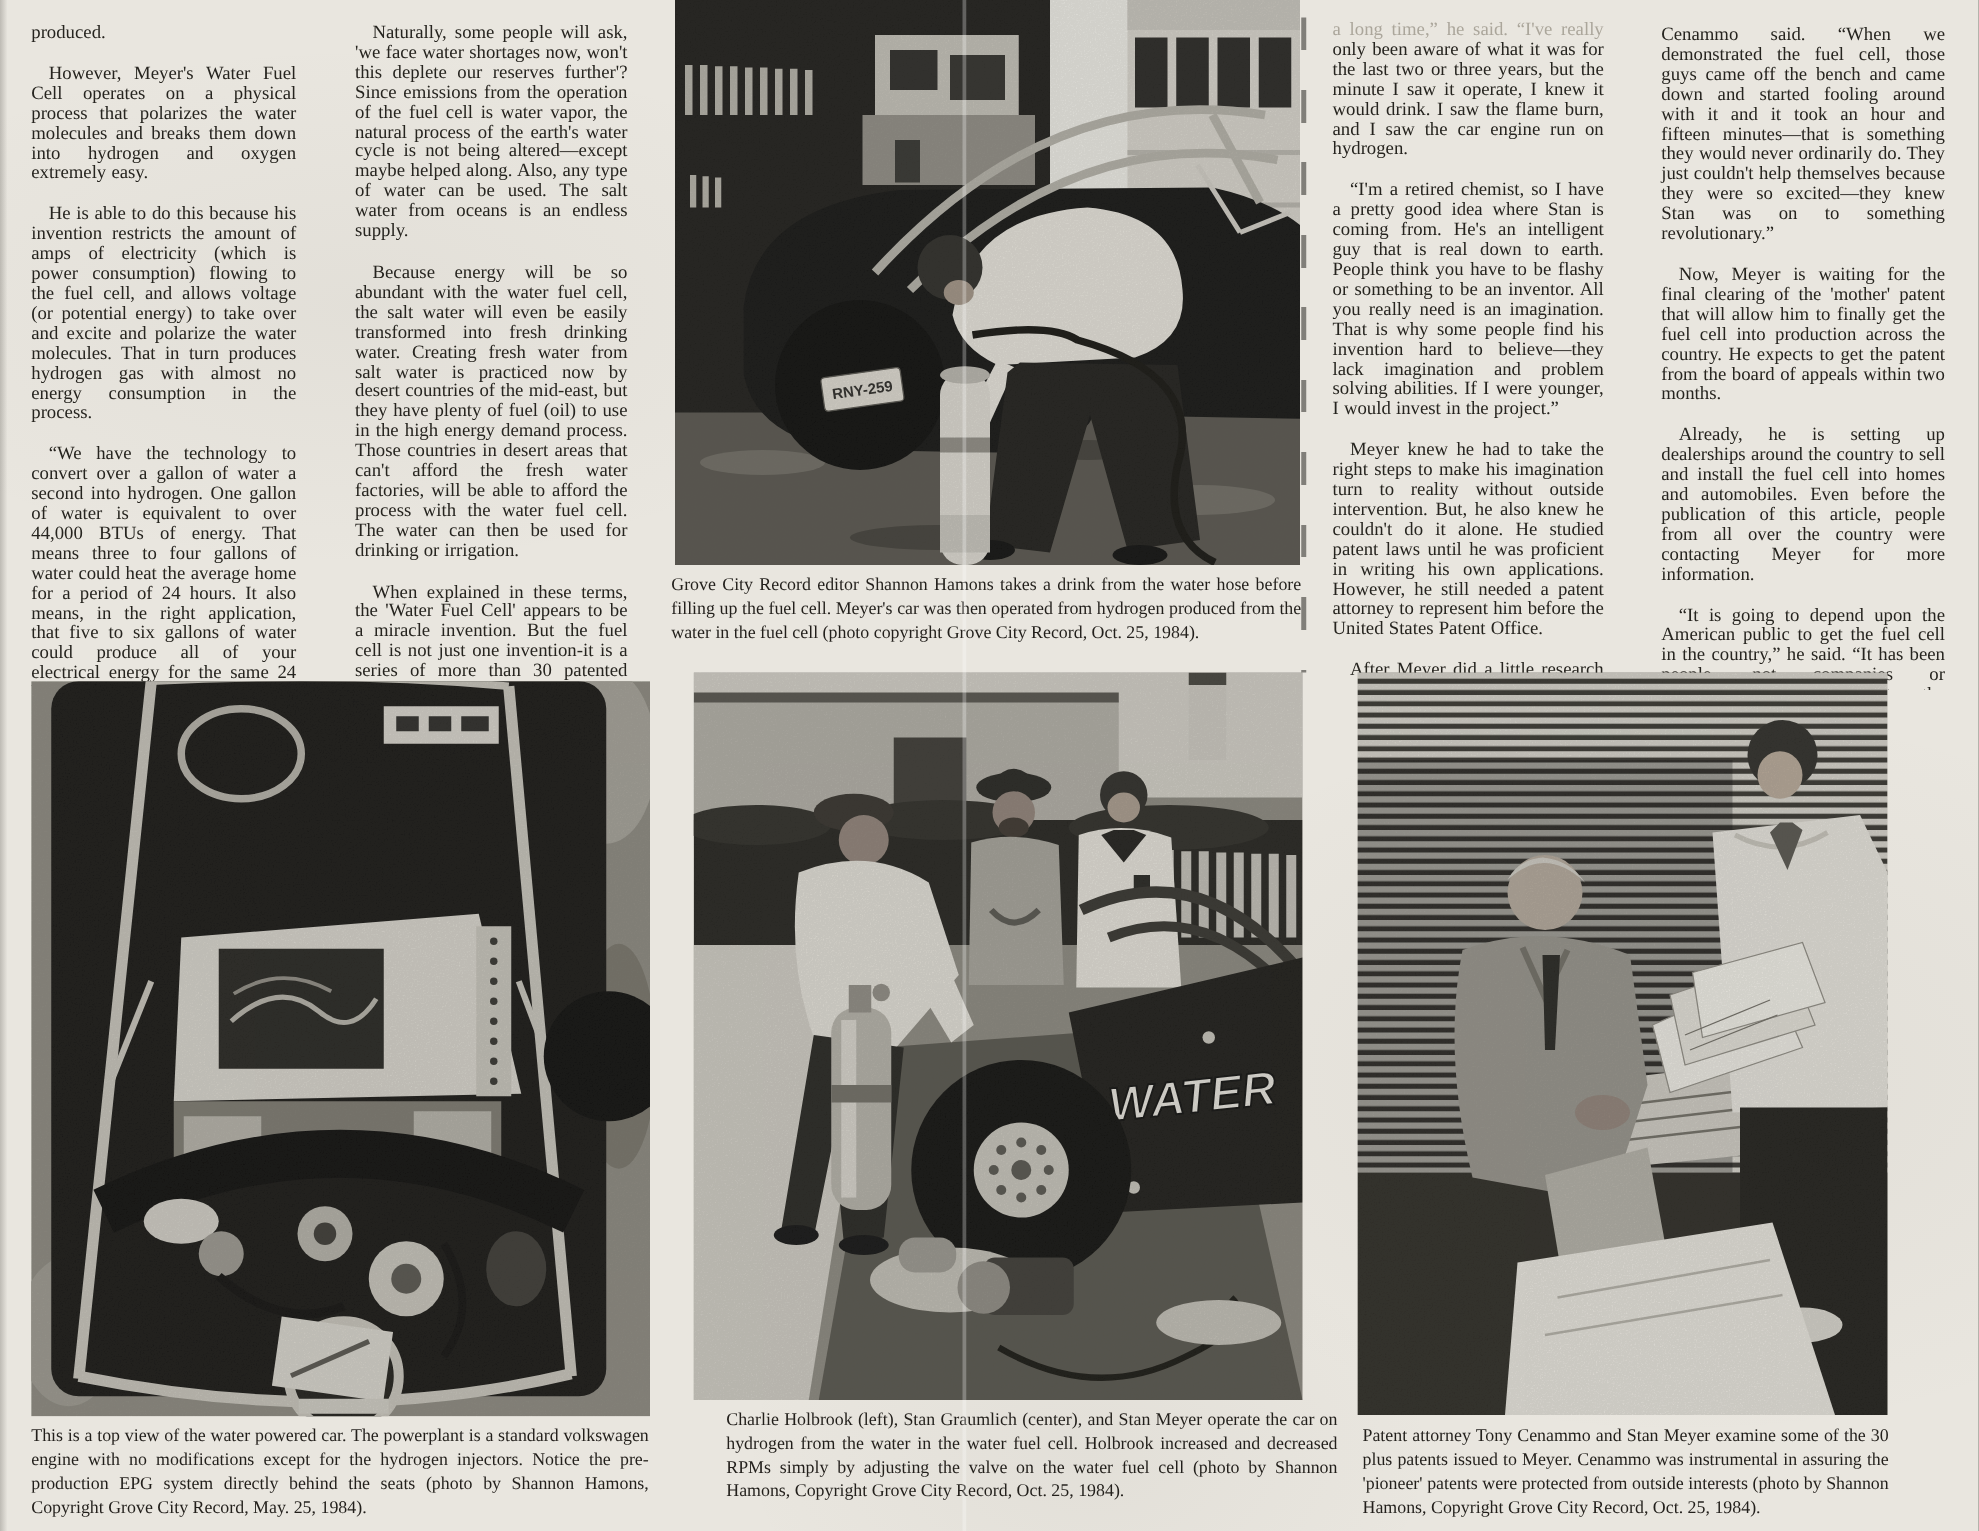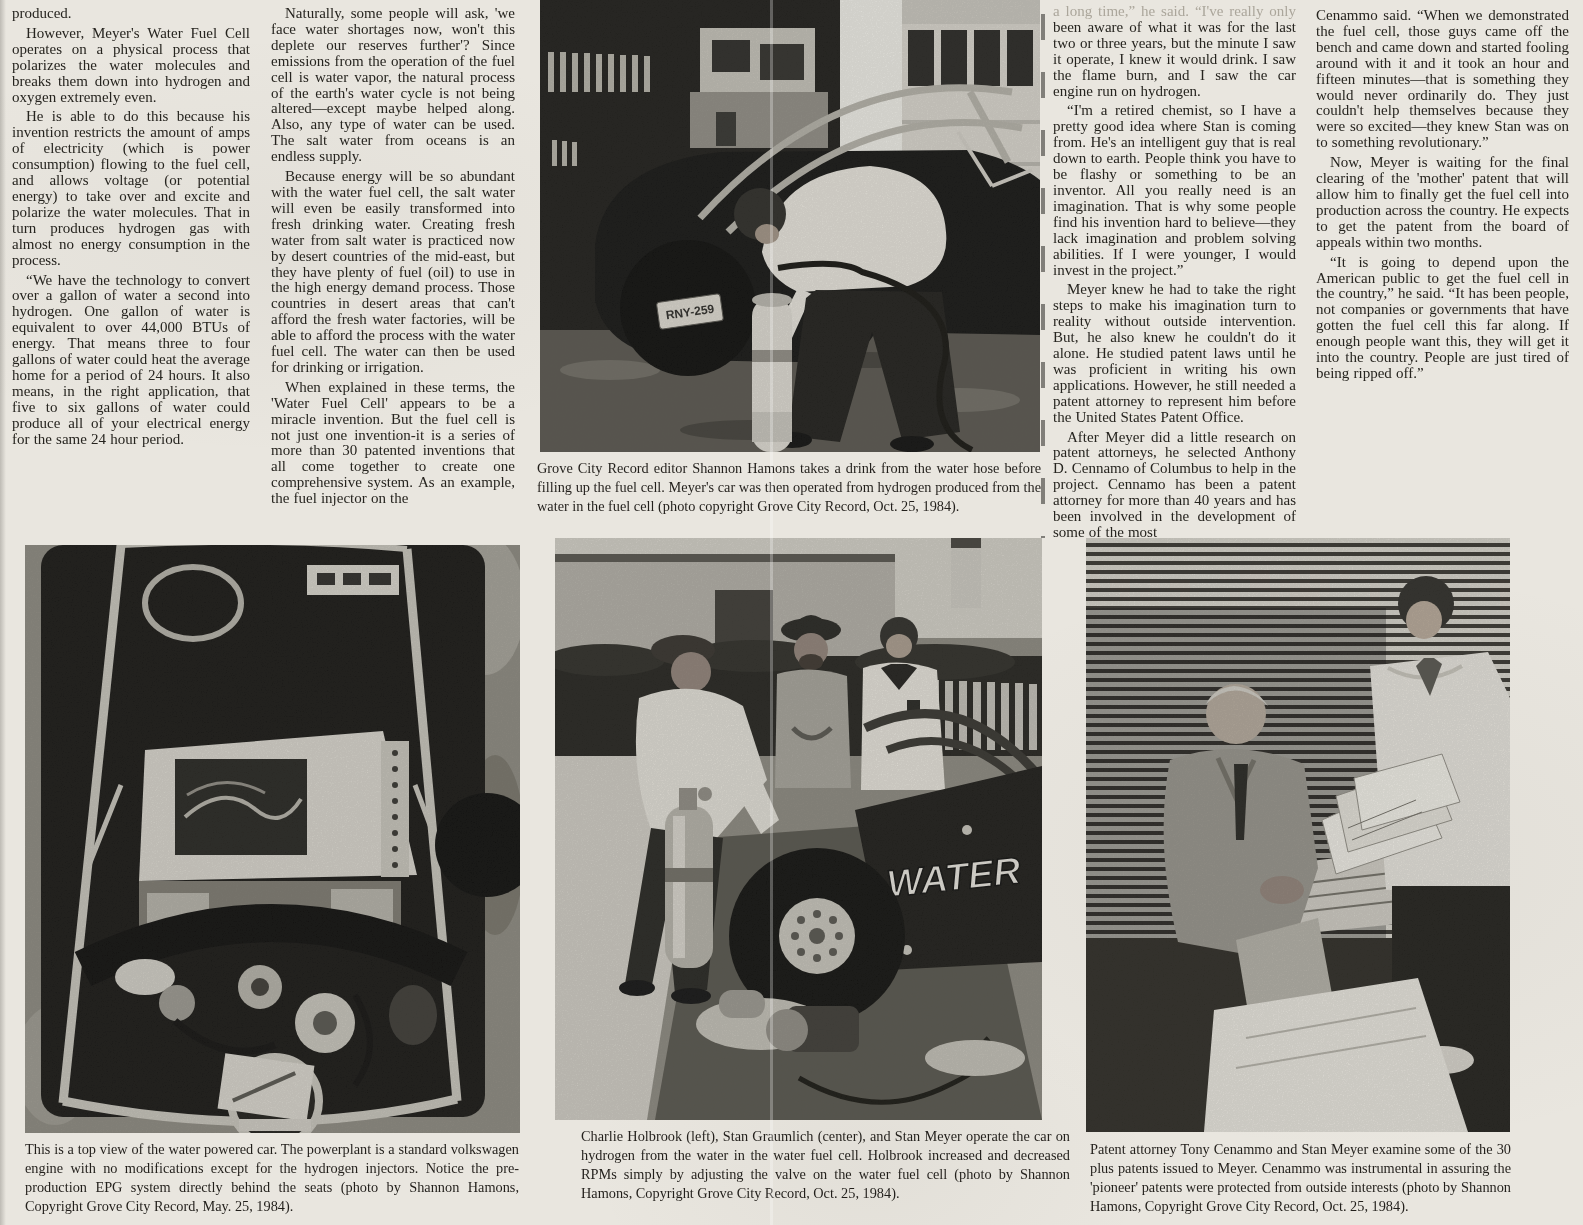--- a/index.html
+++ b/index.html
@@ -9,42 +9,42 @@
     font-family:"Liberation Serif", serif;color:#26241f;
   }
   .mottle{position:absolute;inset:0;pointer-events:none;
     background:
       radial-gradient(620px 300px at 18% 20%, rgba(120,115,105,0.06), transparent 70%),
       radial-gradient(700px 420px at 85% 70%, rgba(120,115,105,0.07), transparent 70%),
       radial-gradient(400px 260px at 55% 95%, rgba(100,95,85,0.05), transparent 70%);
   }
   .col{position:absolute;text-align:justify;font-size:15px;line-height:15.9px;
        word-spacing:0.4px;overflow:hidden;height:548px;}
-  .col p{margin:4px;text-indent:14px;}
+  .col p{margin:17px;text-indent:14px;}
   .col p.cont{text-indent:0;}
   .col p.fade-first::first-line{color:#aba69b;}
   .caption{position:absolute;margin:0;font-weight:normal;font-size:14.3px;
            line-height:19px;text-align:justify;color:#221f1b;}
   figure.photo{position:absolute;margin:0;padding:0;line-height:0;}
   figure.photo svg{display:block;}
   .crease{position:absolute;top:0;bottom:0;width:3px;background:rgba(255,255,255,0.28);}
   .fold-dashes{position:absolute;width:4px;
     background:repeating-linear-gradient(180deg, rgba(25,24,20,0.5) 0 26px, rgba(25,24,20,0) 26px 58px);}
   .edge-shadow{position:absolute;left:0;top:0;bottom:0;width:6px;background:linear-gradient(90deg,rgba(60,58,52,0.25),transparent);}
 </style>
 </head>
 <body>
 
 <div class="page">
   <div class="mottle"></div>
   <div class="edge-shadow"></div>
 
   <div class="col" style="left:8px;top:2px;width:246px;">
     <p class="cont">produced.</p>
-    <p>However, Meyer's Water Fuel Cell operates on a physical process that polarizes the water molecules and breaks them down into hydrogen and oxygen extremely even.</p>
+    <p>However, Meyer's Water Fuel Cell operates on a physical process that polarizes the water molecules and breaks them down into hydrogen and oxygen extremely easy.</p>
     <p>He is able to do this because his invention restricts the amount of amps of electricity (which is power consumption) flowing to the fuel cell, and allows voltage (or potential energy) to take over and excite and polarize the water molecules. That in turn produces hydrogen gas with almost no energy consumption in the process.</p>
     <p>“We have the technology to convert over a gallon of water a second into hydrogen. One gallon of water is equivalent to over 44,000 BTUs of energy. That means three to four gallons of water could heat the average home for a period of 24 hours. It also means, in the right application, that five to six gallons of water could produce all of your electrical energy for the same 24 hour period.</p>
   </div>
 
   <div class="col" style="left:267px;top:2px;width:252px;">
     <p>Naturally, some people will ask, 'we face water shortages now, won't this deplete our reserves further'? Since emissions from the operation of the fuel cell is water vapor, the natural process of the earth's water cycle is not being altered—except maybe helped along. Also, any type of water can be used. The salt water from oceans is an endless supply.</p>
     <p>Because energy will be so abundant with the water fuel cell, the salt water will even be easily transformed into fresh drinking water. Creating fresh water from salt water is practiced now by desert countries of the mid-east, but they have plenty of fuel (oil) to use in the high energy demand process. Those countries in desert areas that can't afford the fresh water factories, will be able to afford the process with the water fuel cell. The water can then be used for drinking or irrigation.</p>
     <p>When explained in these terms, the 'Water Fuel Cell' appears to be a miracle invention. But the fuel cell is not just one invention-it is a series of more than 30 patented inventions that all come together to create one comprehensive system. As an example, the fuel injector on the</p>
   </div>
 
@@ -146,20 +146,21 @@
   <div class="col" style="left:1049px;top:0;width:251px;">
     <p class="cont fade-first">a long time,” he said. “I've really only been aware of what it was for the last two or three years, but the minute I saw it operate, I knew it would drink. I saw the flame burn, and I saw the car engine run on hydrogen.</p>
     <p>“I'm a retired chemist, so I have a pretty good idea where Stan is coming from. He's an intelligent guy that is real down to earth. People think you have to be flashy or something to be an inventor. All you really need is an imagination. That is why some people find his invention hard to believe—they lack imagination and problem solving abilities. If I were younger, I would invest in the project.”</p>
     <p>Meyer knew he had to take the right steps to make his imagination turn to reality without outside intervention. But, he also knew he couldn't do it alone. He studied patent laws until he was proficient in writing his own applications. However, he still needed a patent attorney to represent him before the United States Patent Office.</p>
     <p>After Meyer did a little research on patent attorneys, he selected Anthony D. Cennamo of Columbus to help in the project. Cennamo has been a patent attorney for more than 40 years and has been involved in the development of some of the most</p>
   </div>
 
   <div class="col" style="left:1312px;top:4px;width:261px;">
     <p class="cont">Cenammo said. “When we demonstrated the fuel cell, those guys came off the bench and came down and started fooling around with it and it took an hour and fifteen minutes—that is something they would never ordinarily do. They just couldn't help themselves because they were so excited—they knew Stan was on to something revolutionary.”</p>
     <p>Now, Meyer is waiting for the final clearing of the 'mother' patent that will allow him to finally get the fuel cell into production across the country. He expects to get the patent from the board of appeals within two months.</p>
+    <p>Already, he is setting up dealerships around the country to sell and install the fuel cell into homes and automobiles. Even before the publication of this article, people from all over the country were contacting Meyer for more information.</p>
     <p>“It is going to depend upon the American public to get the fuel cell in the country,” he said. “It has been people, not companies or governments that have gotten the fuel cell this far along. If enough people want this, they will get it into the country. People are just tired of being ripped off.”</p>
   </div>
 
   <figure class="photo" style="left:25px;top:545px;">
     <svg width="495" height="588" viewBox="0 0 495 588" xmlns="http://www.w3.org/2000/svg">
       <defs>
         <filter id="f2">
             <feTurbulence type="fractalNoise" baseFrequency="0.8" numOctaves="2"></feTurbulence>
           <feColorMatrix type="matrix" values="0 0 0 0 0.1 0 0 0 0 0.1 0 0 0 0 0.09 0.7 0.7 0.7 0 0"></feColorMatrix>
           </filter>

